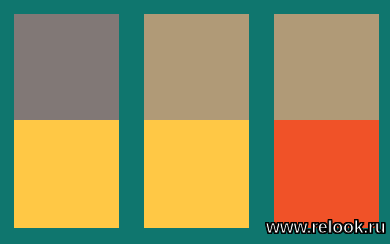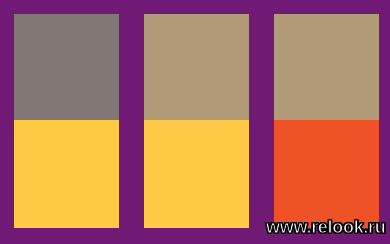--- a/index.html
+++ b/index.html
@@ -73,21 +73,21 @@
     top: 230px;
     font-size: 8px;
     color: #fbfbf5;
     letter-spacing: 3px;
     white-space: nowrap;
   }
 </style>
 </head>
 <body style="background: rgb(255, 255, 255);">
 
-<div id="palette-board" style="background: #701a75;">
+<div id="palette-board" style="background: #0f766e;">
 
   <div class="swatch-column" id="swatch-column-1">
     <div class="swatch-block top" style="background-color: rgb(129, 120, 118);"></div>
     <div class="swatch-block bottom" style="background-color: rgb(255, 200, 69);"></div>
   </div>
 
   <div class="swatch-column" id="swatch-column-2">
     <div class="swatch-block top" style="background-color: rgb(176, 154, 119);"></div>
     <div class="swatch-block bottom" style="background-color: rgb(255, 200, 69);"></div>
   </div>

